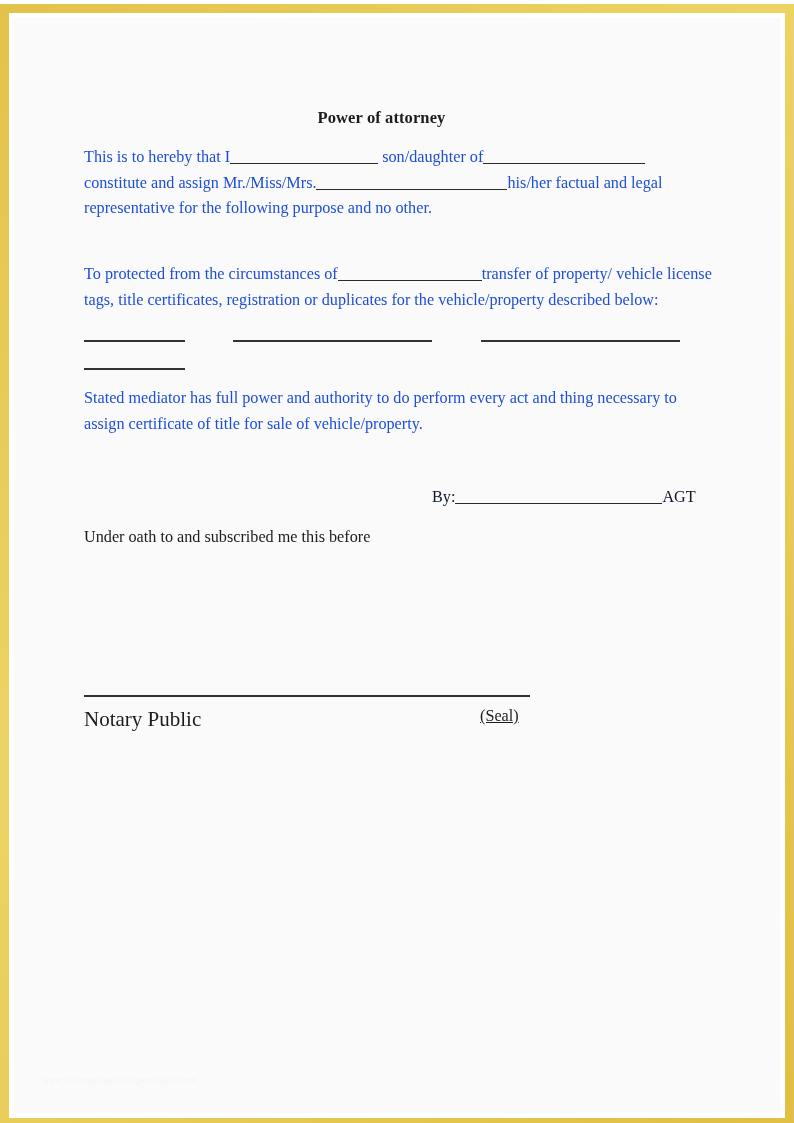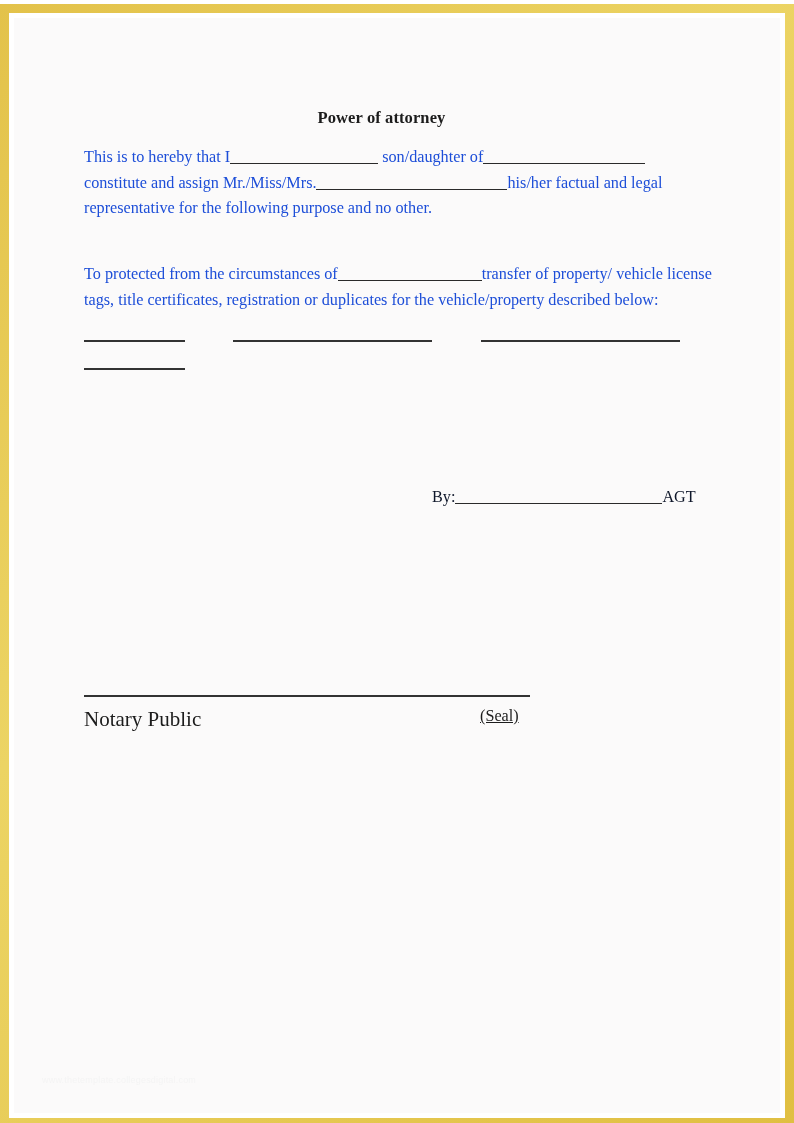--- a/index.html
+++ b/index.html
@@ -172,25 +172,27 @@
 
     <div class="para para-2">
       <span>To protected from the circumstances of</span><span class="fill" style="width:144px"></span><span>transfer of property/ vehicle license tags, title certificates, registration or duplicates for the vehicle/property described below:</span>
     </div>
 
     <div class="blank-line" style="left:70px; top:322px; width:101px;"></div>
     <div class="blank-line" style="left:219px; top:322px; width:199px;"></div>
     <div class="blank-line" style="left:467px; top:322px; width:199px;"></div>
     <div class="blank-line" style="left:70px; top:350px; width:101px;"></div>
 
+    <div class="para para-3">Stated mediator has full power and authority to do perform every act and thing necessary to assign certificate of title for sale of vehicle/property.</div>
 
     <div class="by-line">
       <span>By:</span><span class="fill" style="width:207px"></span><span>AGT</span>
     </div>
 
+    <div class="oath-1">Under oath to and subscribed me this before</div>
 
 
     <div class="notary-rule"></div>
 
     <div class="notary-label">Notary Public</div>
 
     <div class="seal-label">(Seal)</div>
 
     <div class="watermark">www.thetemplate.collegesdigital.com</div>
 

